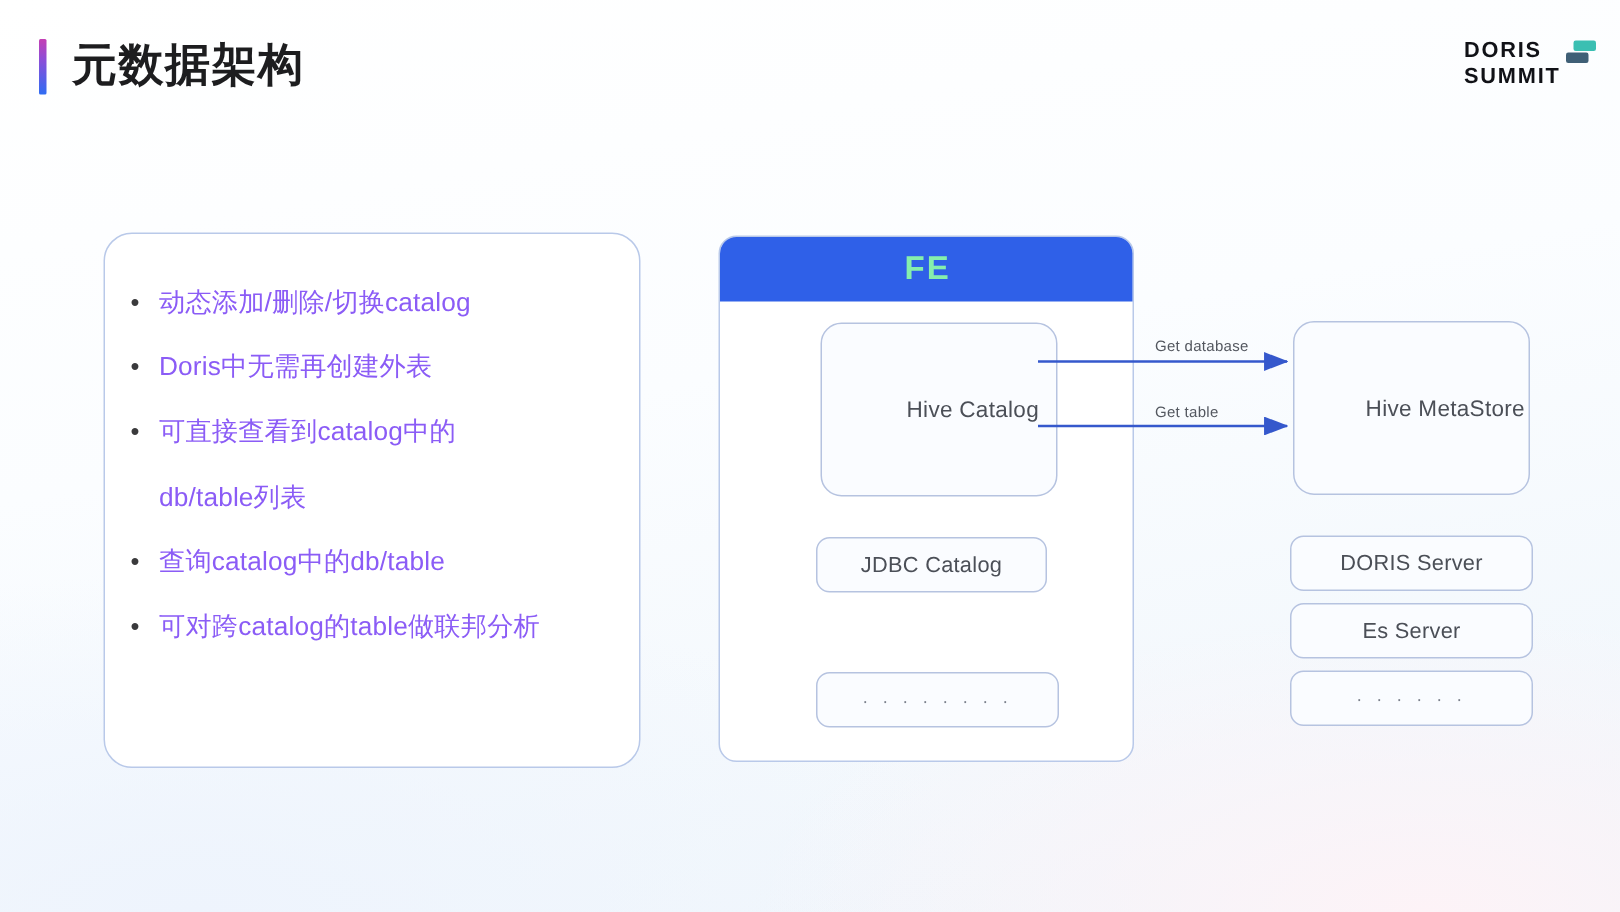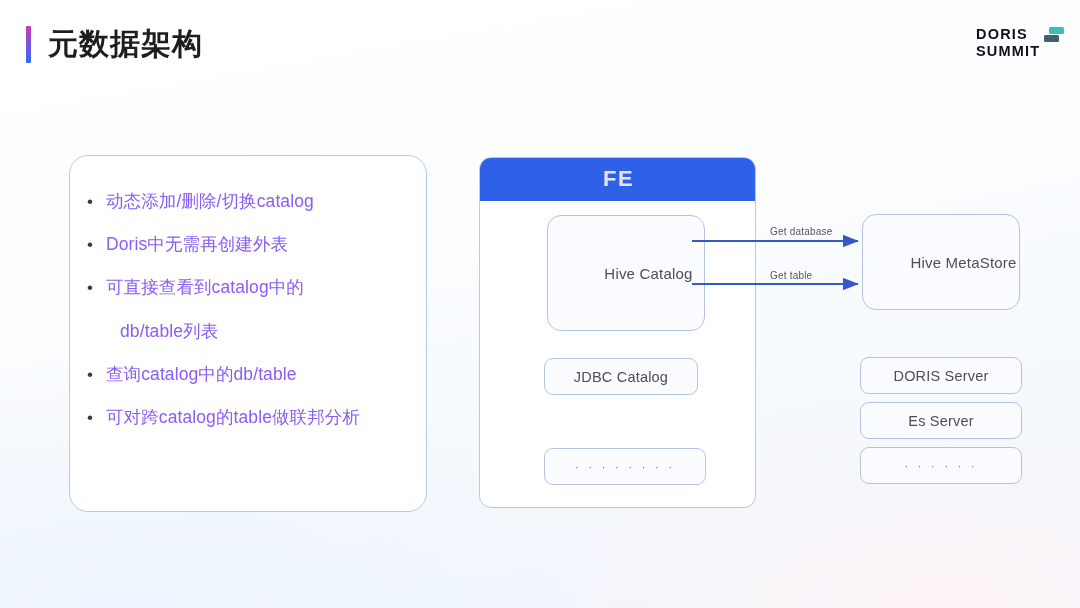--- a/index.html
+++ b/index.html
@@ -120,21 +120,20 @@
   }
   .bullet-text {
     font-size: 17.5px;
     line-height: 27px;
     color: #8b5cf6;
     letter-spacing: 0.1px;
   }
   .bullet-text .l2 {
     display: block;
     margin-top: 17px;
-    margin-left: 14px;
   }
 
   
   #fe-container {
     position: absolute;
     left: 479px;
     top: 157px;
     width: 277px;
     height: 351px;
     background: #ffffff;
@@ -150,21 +149,21 @@
     width: 279px;
     height: 44px;
     background: #2f60e8;
     border-top-left-radius: 12px;
     border-top-right-radius: 12px;
     display: flex;
     align-items: center;
     justify-content: center;
   }
   #fe-header-label {
-    color: #e5e5e5;
+    color: #86efac;
     font-size: 22px;
     font-weight: bold;
     letter-spacing: 1.5px;
   }
 
   .node-box {
     position: absolute;
     box-sizing: border-box;
     background: #fafcff;
     border: 1.4px solid #b6c3e0;
@@ -190,21 +189,21 @@
     letter-spacing: 3px;
   }
 
   
   #hive-catalog   { left: 67px;  top: 57px;  width: 158px; height: 116px; }
   #jdbc-catalog   { left: 64px;  top: 200px; width: 154px; }
   #es-catalog     { left: 64px;  top: 245px; width: 162px; }
   #more-catalog   { left: 64px;  top: 290px; width: 162px; }
 
   
-  #hive-metastore { left: 862px; top: 214px; width: 158px; height: 96px; }
+  #hive-metastore { left: 862px; top: 214px; width: 158px; height: 116px; }
   #jdbc-server    { left: 860px; top: 357px; width: 162px; }
   #es-server      { left: 860px; top: 402px; width: 162px; }
   #more-server    { left: 860px; top: 447px; width: 162px; }
 
   
   #arrows {
     position: absolute;
     left: 0;
     top: 0;
     width: 1080px;

